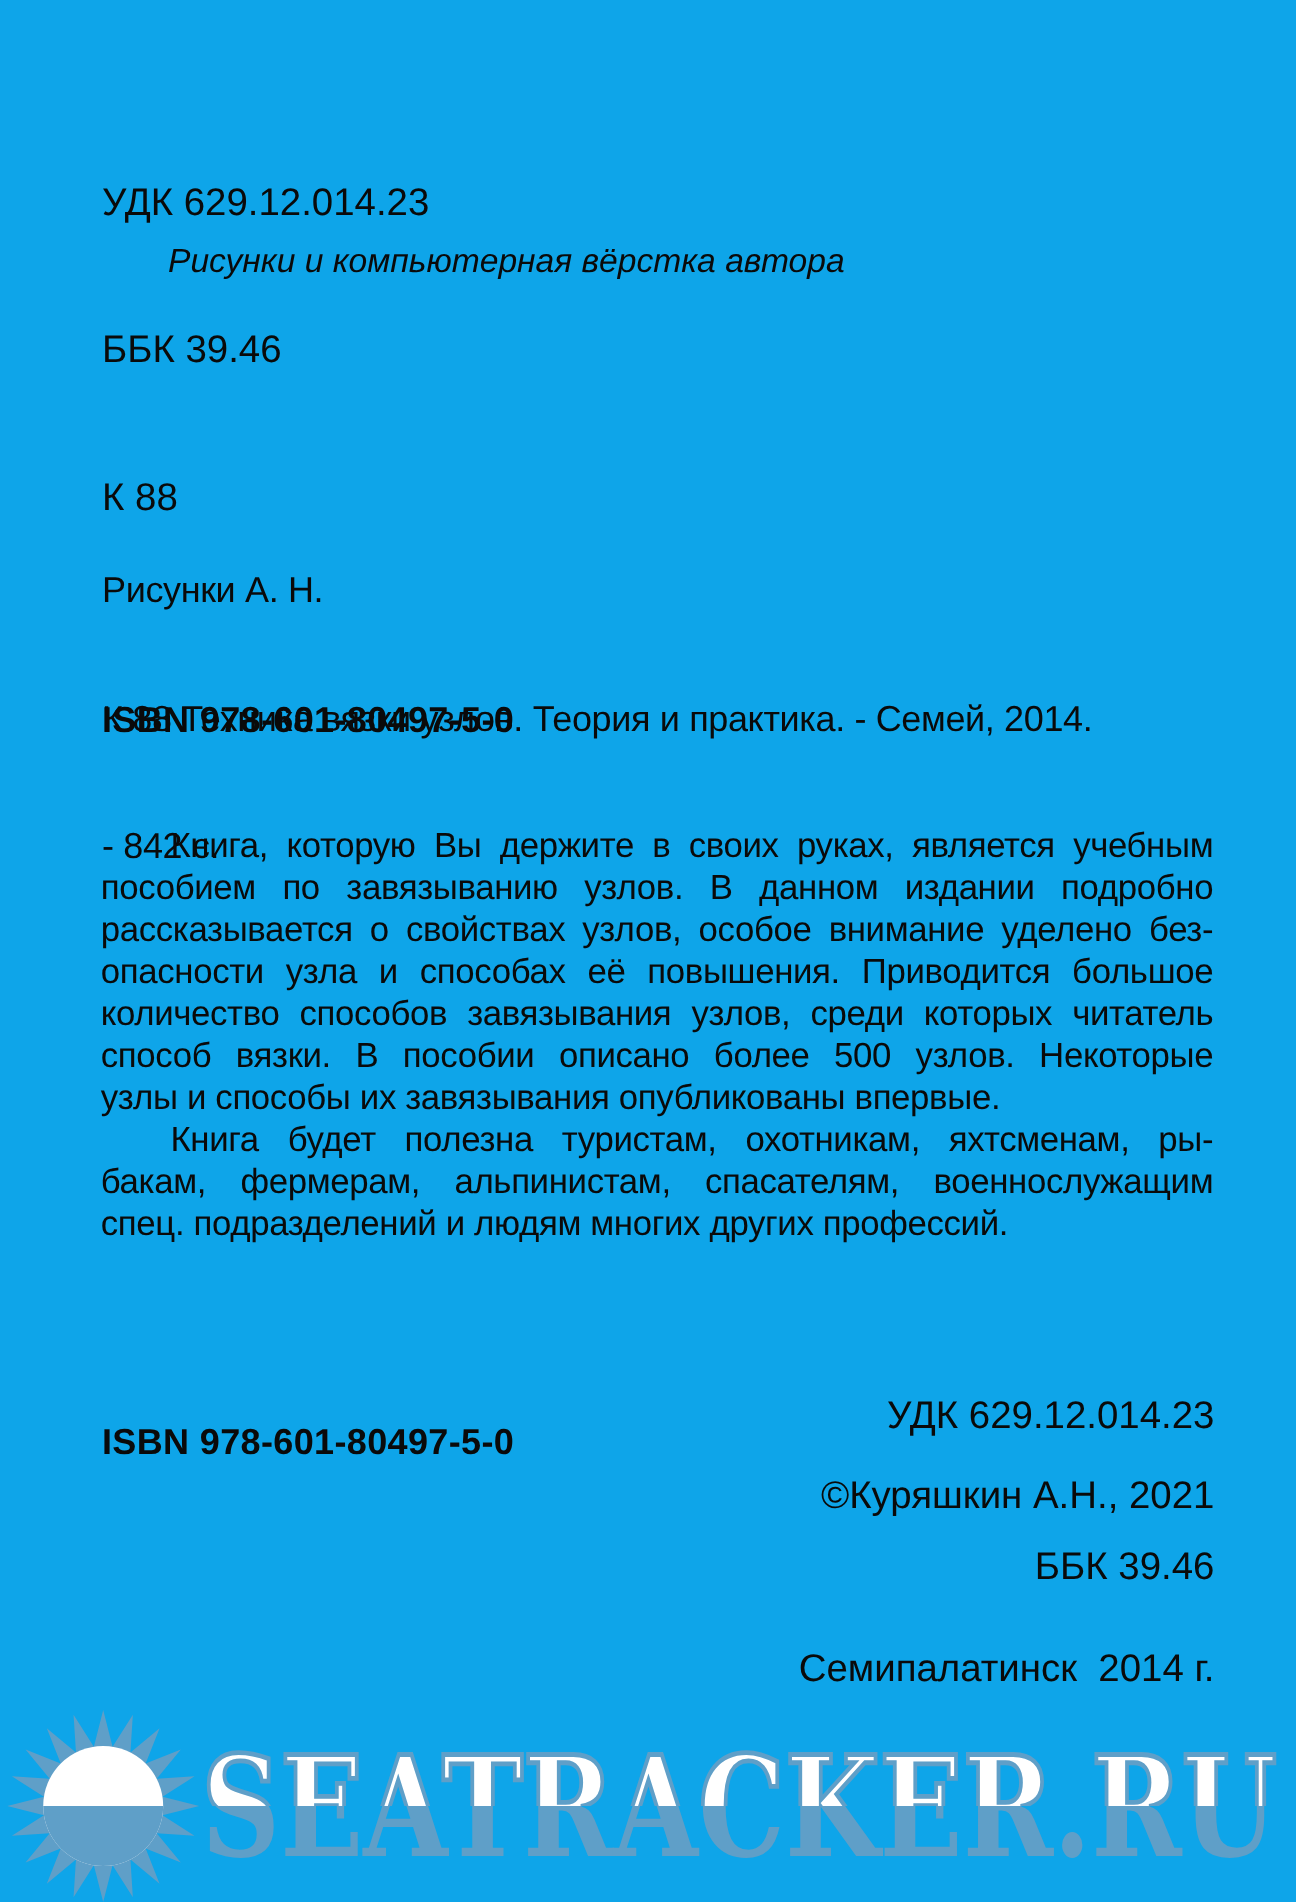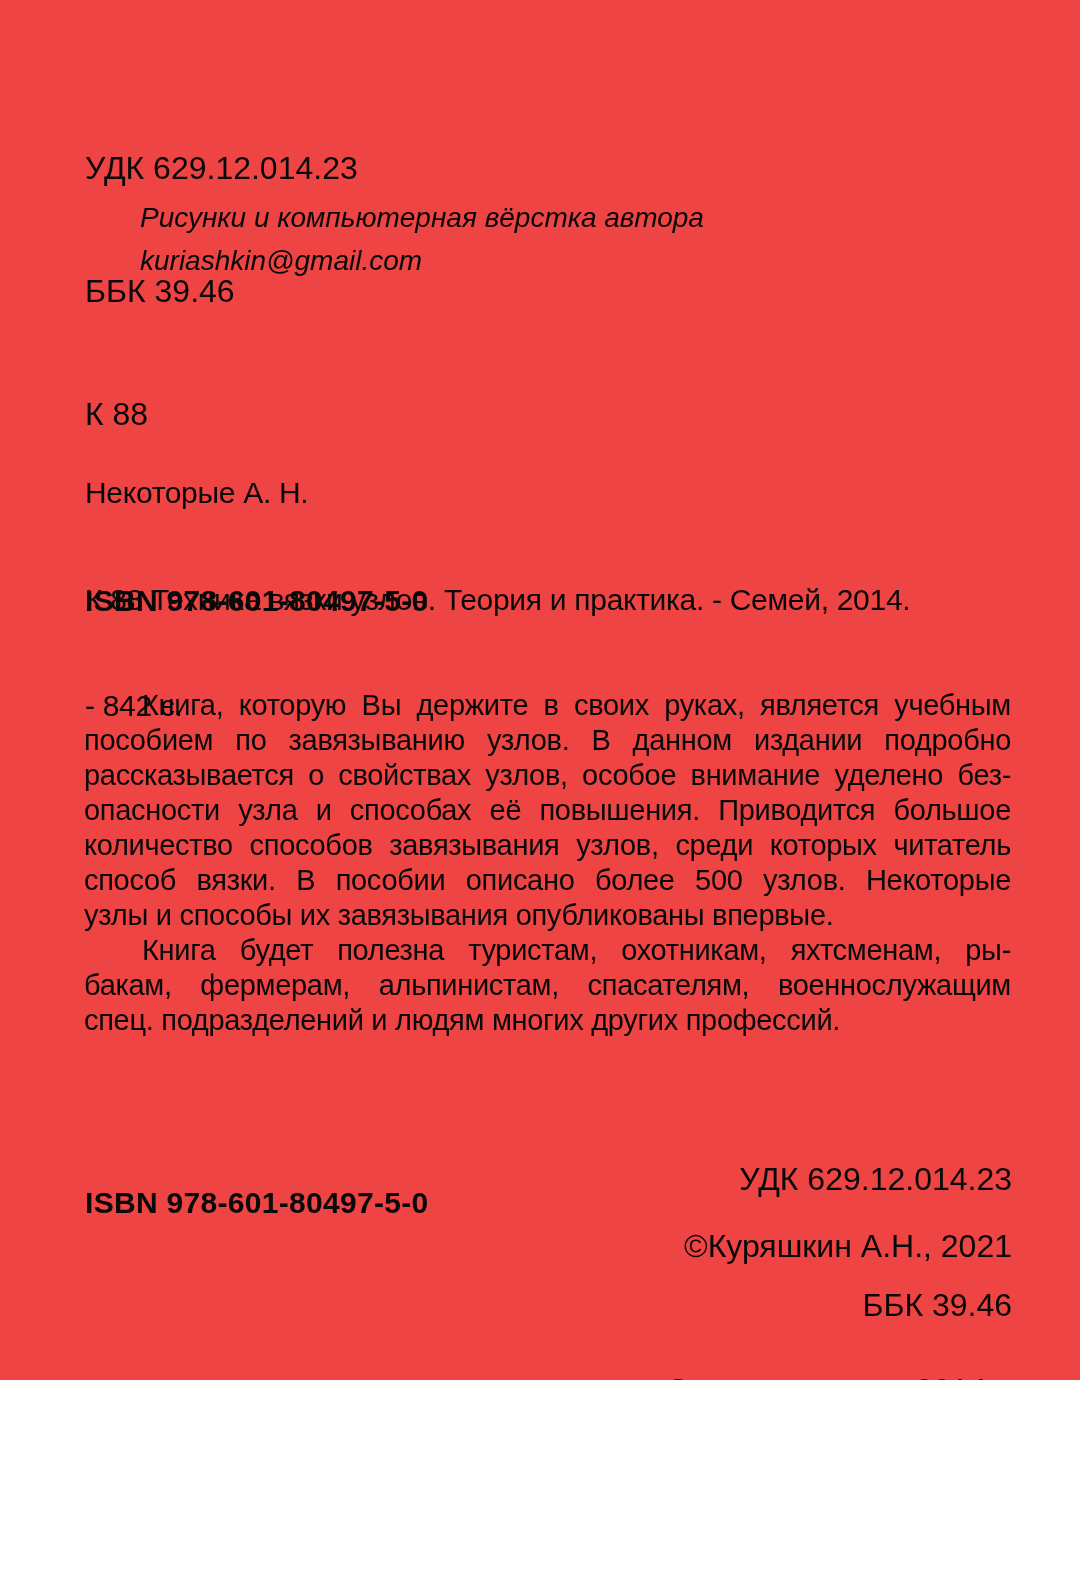--- a/index.html
+++ b/index.html
@@ -1,20 +1,20 @@
 <!DOCTYPE html>
 <html><head>
 <meta charset="utf-8">
 <style>
   html, body { margin: 0; padding: 0; background: #ffffff; }
   .page {
     position: relative;
     width: 1080px;
-    height: 1380px;
-    background: #ef4444;
+    height: 1585px;
+    background: #0ea5e9;
     overflow: hidden;
     font-family: "Liberation Sans", sans-serif;
     color: #0a0a0a;
   }
   .abs { position: absolute; }
 
   .header-block {
     left: 85px; top: 66px;
     font-size: 32px; line-height: 41px;
     white-space: pre;
@@ -82,25 +82,24 @@
 <div class="page">
 
   <div class="abs header-block">
     <div>УДК 629.12.014.23</div>
     <div>ББК 39.46</div>
     <div>К 88</div>
   </div>
 
   <div class="abs credit-block">
     <div>Рисунки и компьютерная вёрстка автора</div>
-    <div>kuriashkin@gmail.com</div>
   </div>
 
   <div class="abs biblio-block">
-    <div>Некоторые А. Н.</div>
+    <div>Рисунки А. Н.</div>
     <div>К 88 Техника вязки узлов. Теория и практика. - Семей, 2014.</div>
     <div>- 842 с.</div>
   </div>
 
   <div class="abs isbn-top">ISBN 978-601-80497-5-0</div>
 
   <div class="abs annotation">
     <div class="line ind">Книга, которую Вы держите в своих руках, является учебным</div>
     <div class="line">пособием по завязыванию узлов. В данном издании подробно</div>
     <div class="line">рассказывается о свойствах узлов, особое внимание уделено без-</div>

